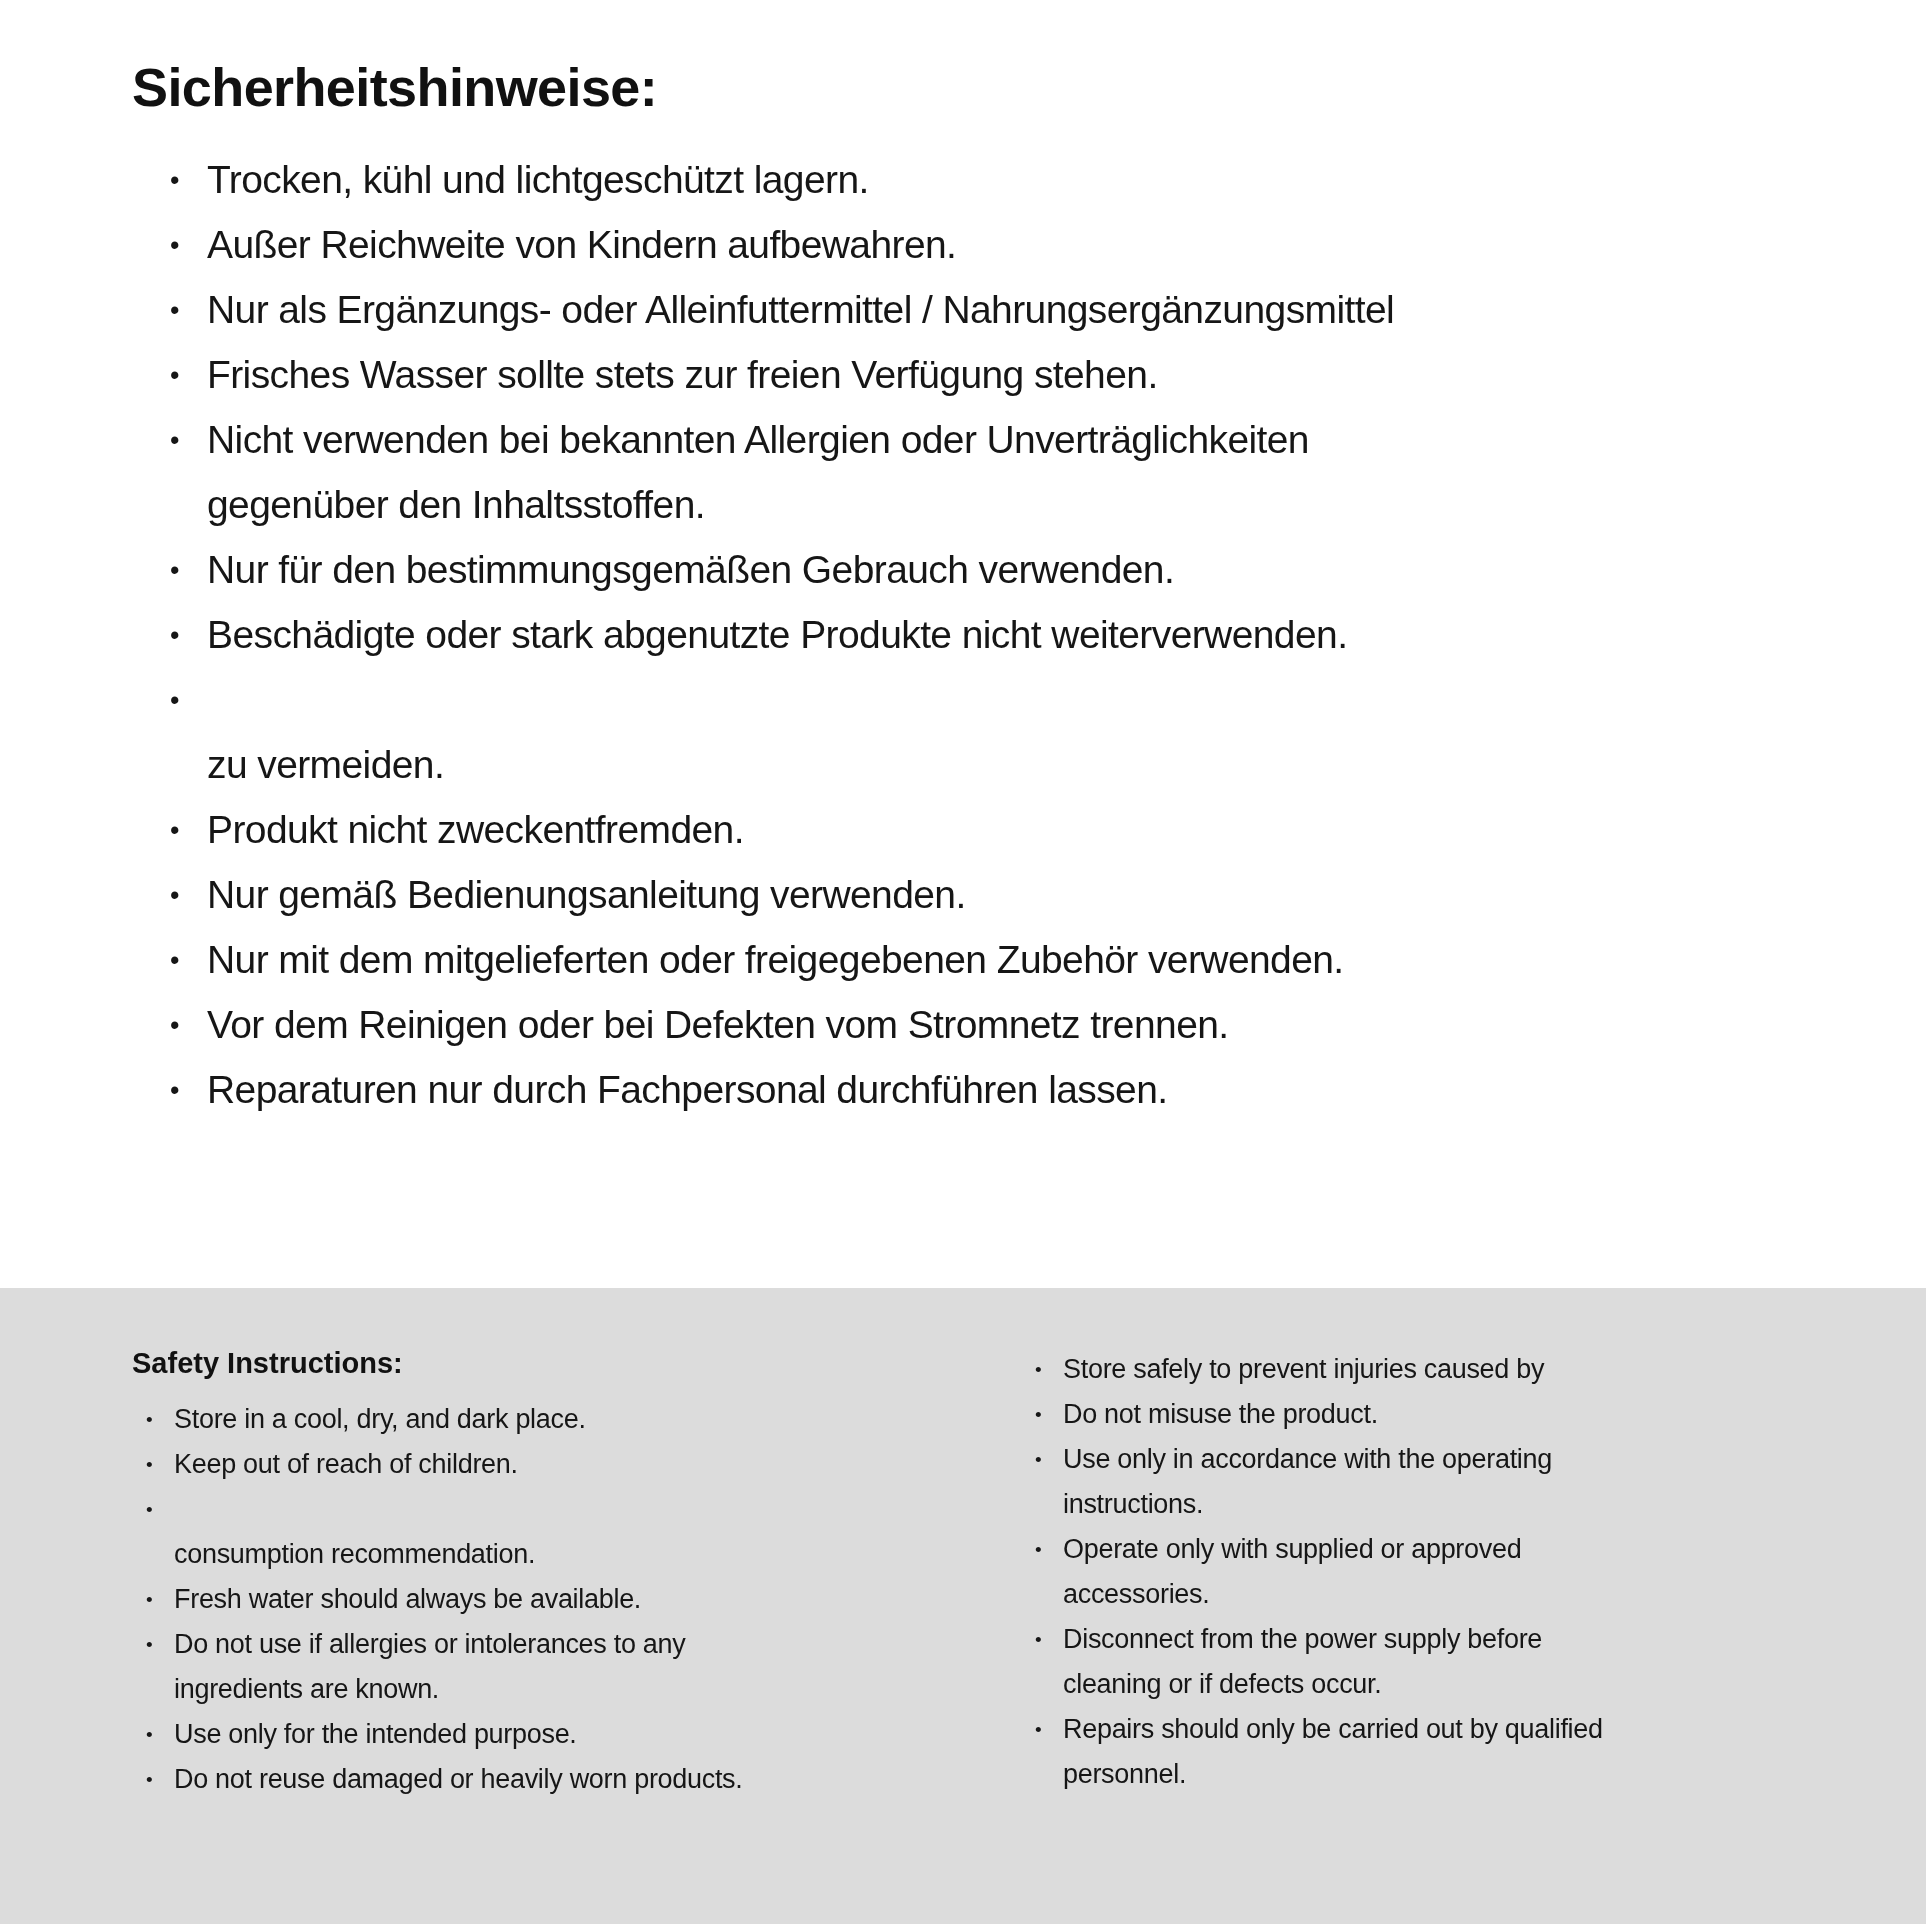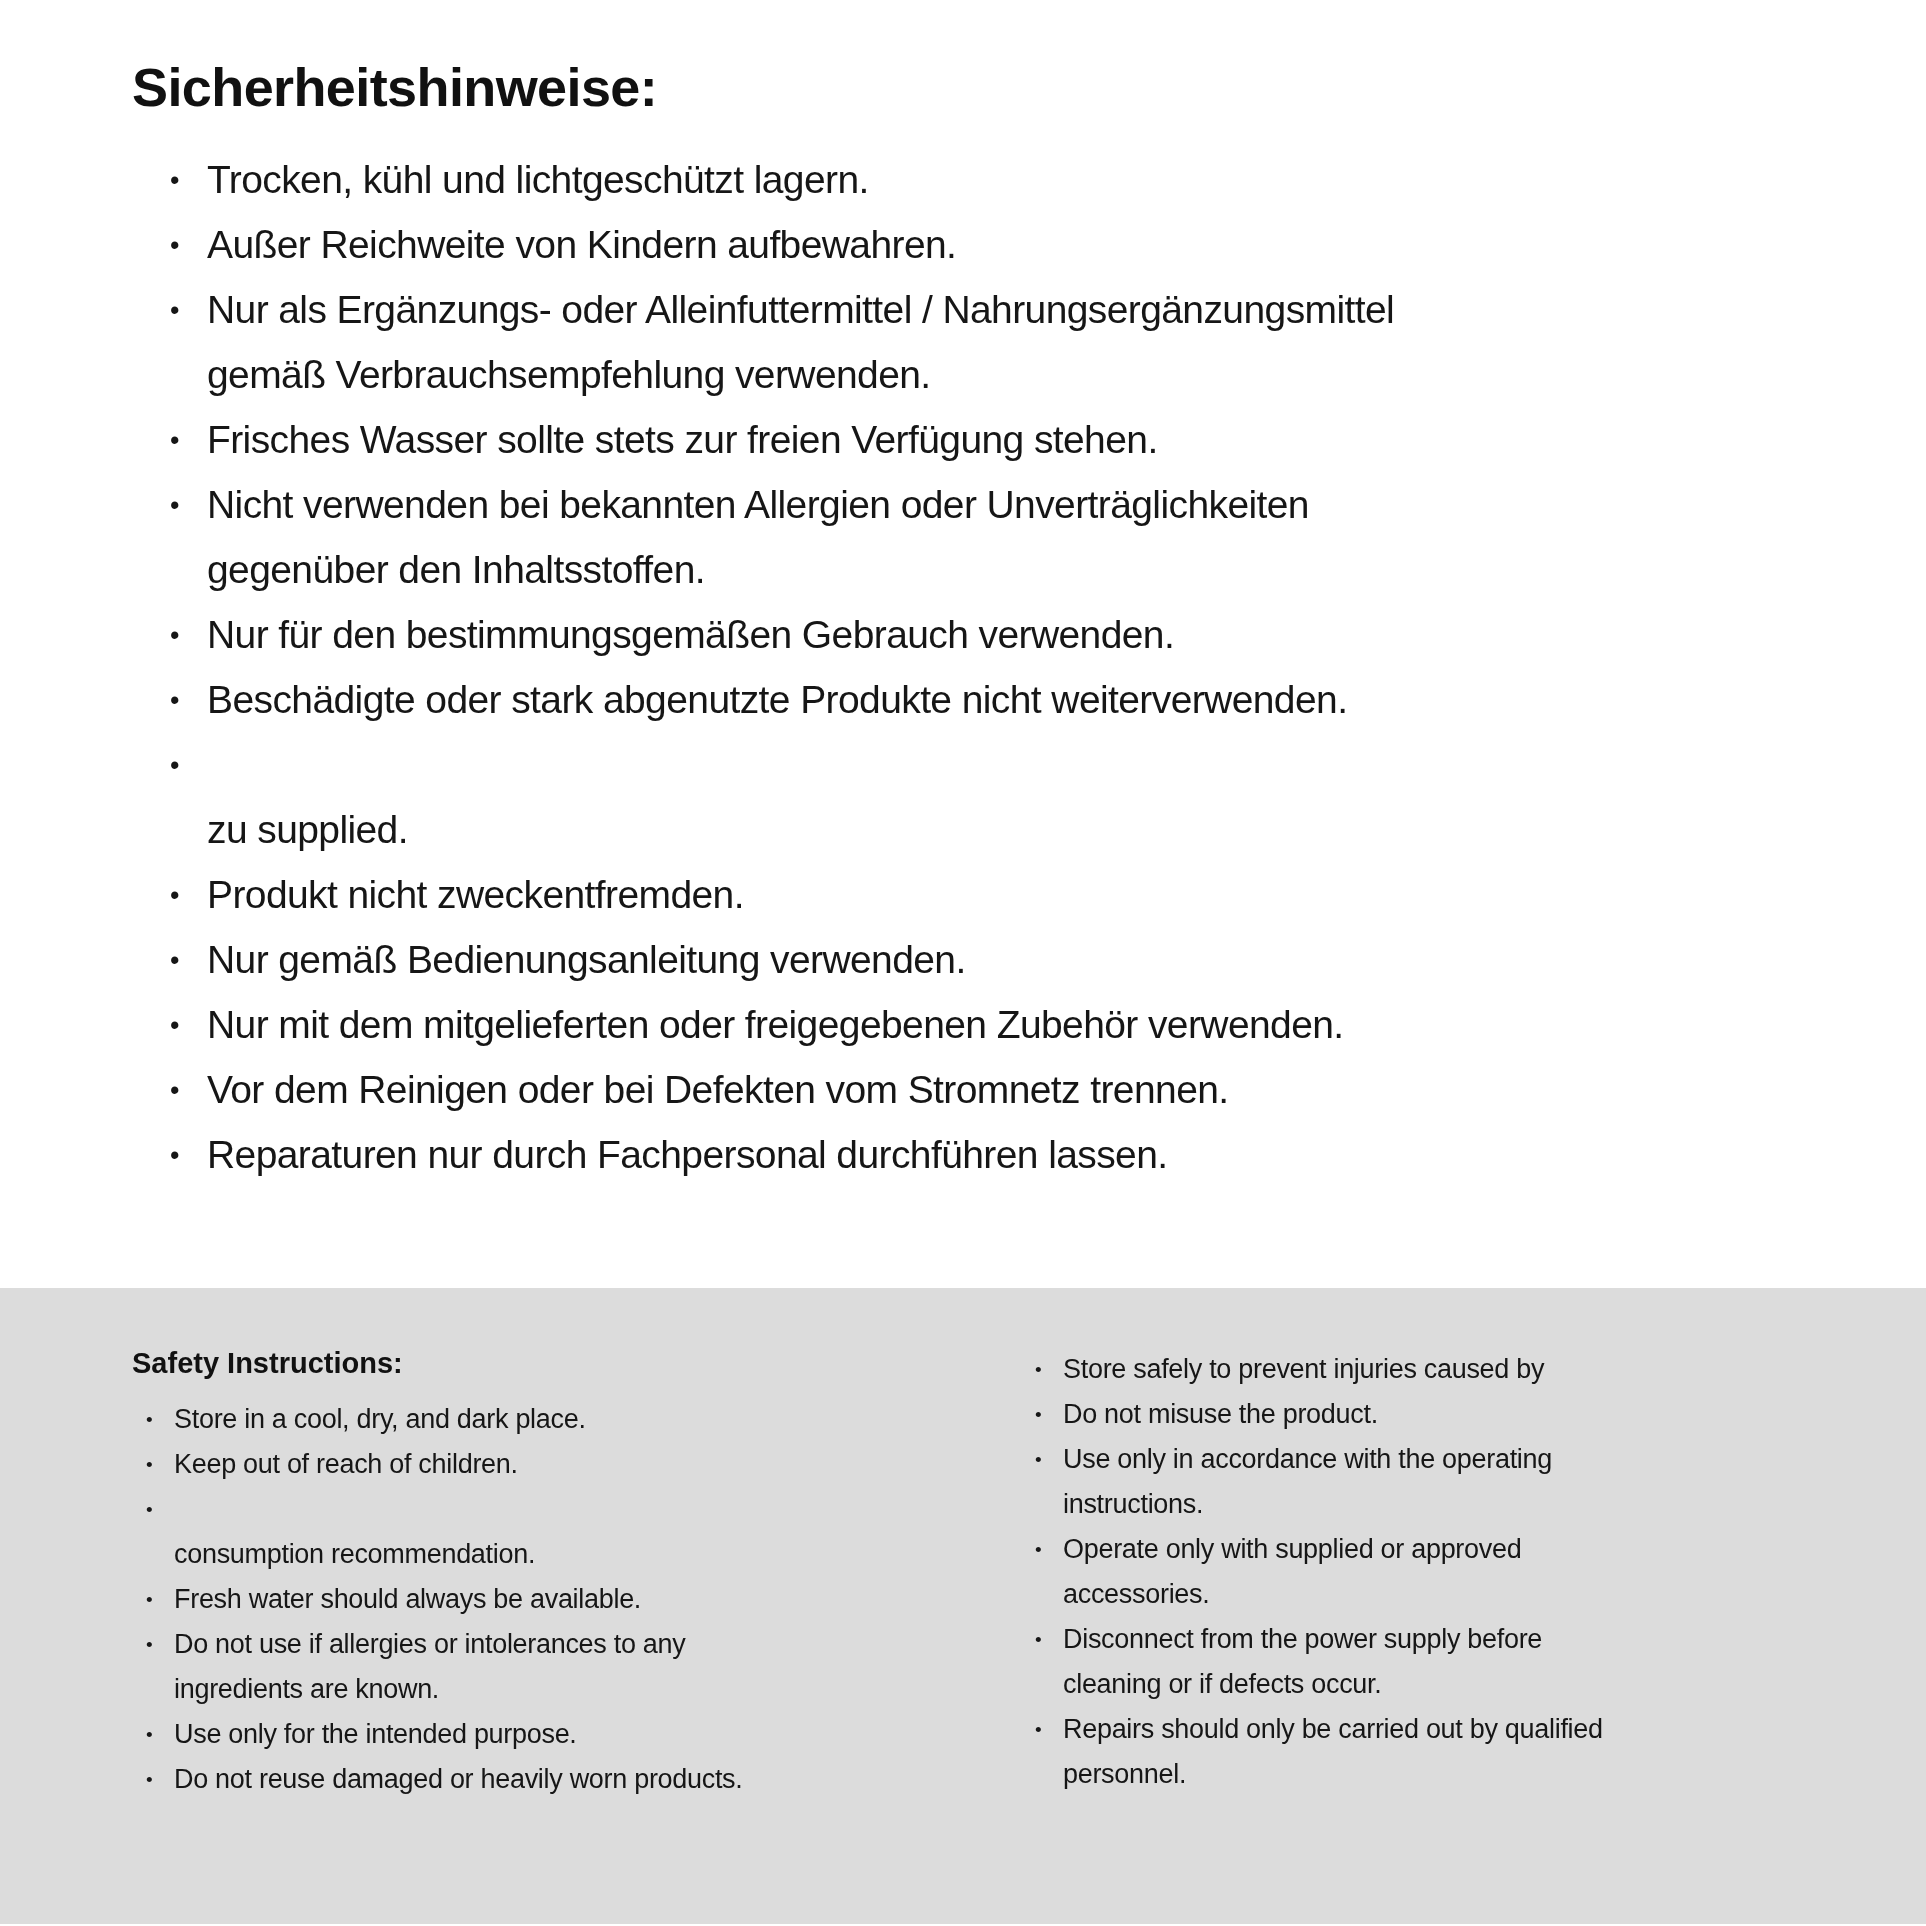--- a/index.html
+++ b/index.html
@@ -110,50 +110,46 @@
           <span class="txt">Trocken, kühl und lichtgeschützt lagern.</span>
         </div>
         <div class="line">
           <span class="bullet">•</span>
           <span class="txt">Außer Reichweite von Kindern aufbewahren.</span>
         </div>
         <div class="line">
           <span class="bullet">•</span>
           <span class="txt">Nur als Ergänzungs- oder Alleinfuttermittel / Nahrungsergänzungsmittel</span>
         </div>
+        <div class="line">
+          <span class="bullet">•</span>
+          <span class="txt">Frisches Wasser sollte stets zur freien Verfügung stehen.</span>
+        </div>
+        <div class="line">
+          <span class="bullet">•</span>
+          <span class="txt">Nicht verwenden bei bekannten Allergien oder Unverträglichkeiten</span>
+        </div>
         <div class="line cont">
           <span class="bullet">•</span>
-          <span class="txt">gemäß Verbrauchsempfehlung verwenden.</span>
-        </div>
-        <div class="line">
-          <span class="bullet">•</span>
-          <span class="txt">Frisches Wasser sollte stets zur freien Verfügung stehen.</span>
-        </div>
-        <div class="line">
-          <span class="bullet">•</span>
-          <span class="txt">Nicht verwenden bei bekannten Allergien oder Unverträglichkeiten</span>
+          <span class="txt">gegenüber den Inhaltsstoffen.</span>
+        </div>
+        <div class="line">
+          <span class="bullet">•</span>
+          <span class="txt">Nur für den bestimmungsgemäßen Gebrauch verwenden.</span>
+        </div>
+        <div class="line">
+          <span class="bullet">•</span>
+          <span class="txt">Beschädigte oder stark abgenutzte Produkte nicht weiterverwenden.</span>
+        </div>
+        <div class="line">
+          <span class="bullet">•</span>
         </div>
         <div class="line cont">
           <span class="bullet">•</span>
-          <span class="txt">gegenüber den Inhaltsstoffen.</span>
-        </div>
-        <div class="line">
-          <span class="bullet">•</span>
-          <span class="txt">Nur für den bestimmungsgemäßen Gebrauch verwenden.</span>
-        </div>
-        <div class="line">
-          <span class="bullet">•</span>
-          <span class="txt">Beschädigte oder stark abgenutzte Produkte nicht weiterverwenden.</span>
-        </div>
-        <div class="line">
-          <span class="bullet">•</span>
-        </div>
-        <div class="line cont">
-          <span class="bullet">•</span>
-          <span class="txt">zu supplied.</span>
+          <span class="txt">zu vermeiden.</span>
         </div>
         <div class="line">
           <span class="bullet">•</span>
           <span class="txt">Produkt nicht zweckentfremden.</span>
         </div>
         <div class="line">
           <span class="bullet">•</span>
           <span class="txt">Nur gemäß Bedienungsanleitung verwenden.</span>
         </div>
         <div class="line">

